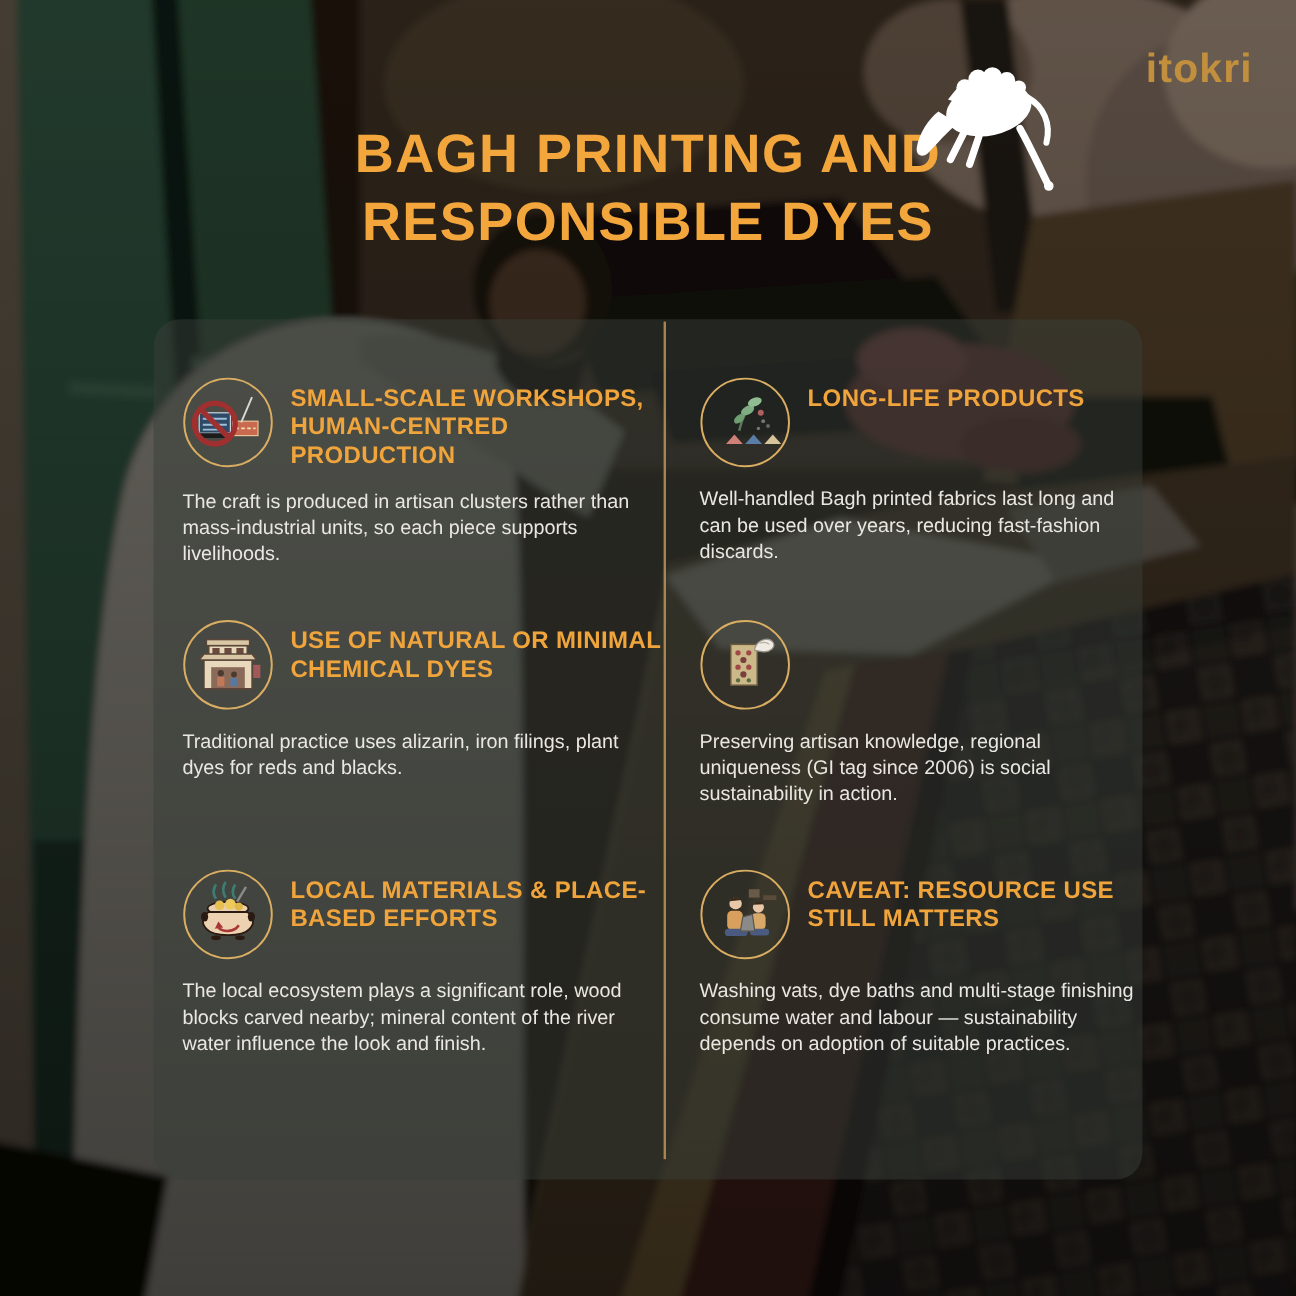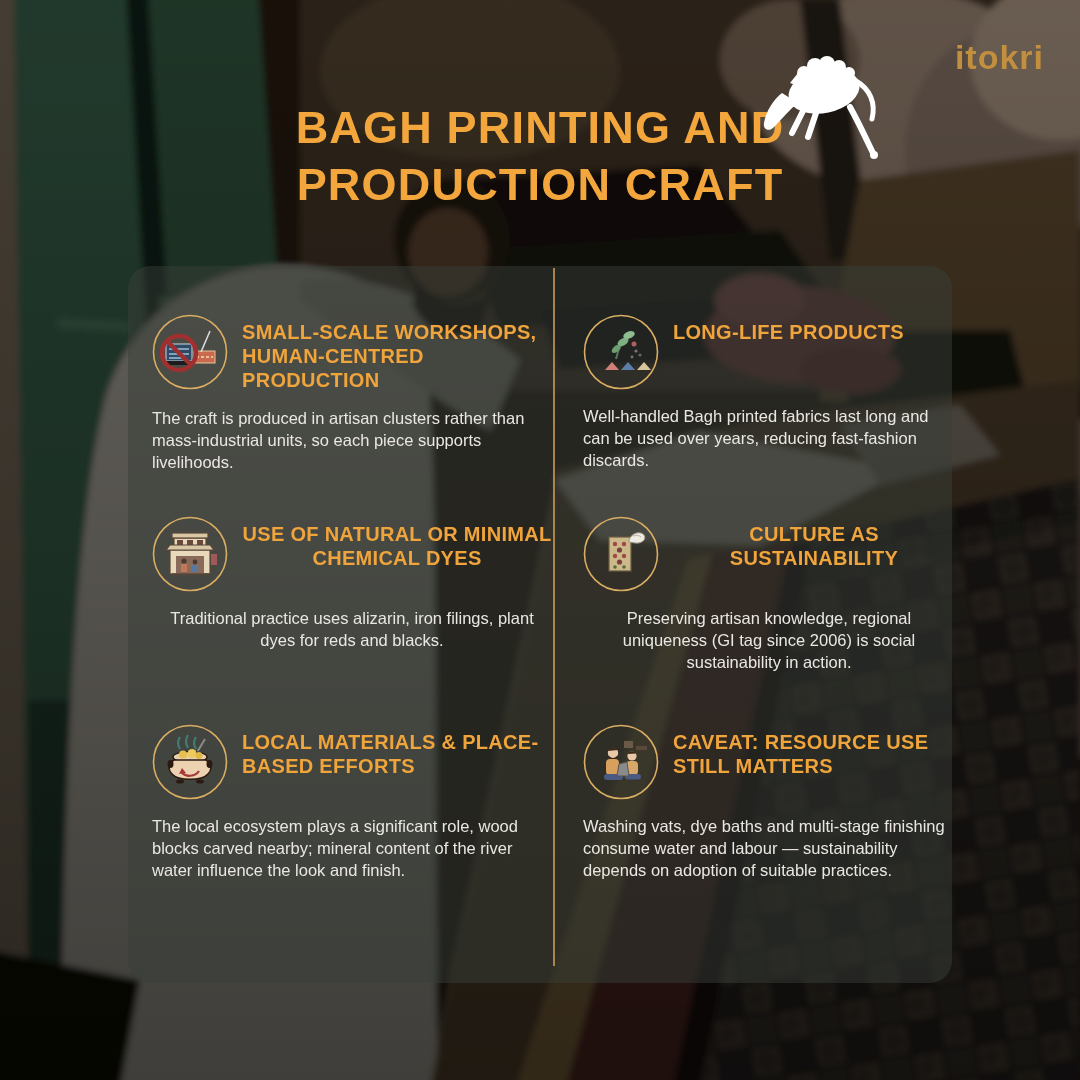--- a/index.html
+++ b/index.html
@@ -19,21 +19,21 @@
   
   #panel{position:absolute;left:128px;top:266px;width:824px;height:717px;
          background:rgba(56,62,56,0.50);border-radius:22px;z-index:2;}
   #divider{position:absolute;left:553px;top:268px;width:2px;height:698px;
            background:#BF9555;opacity:.85;z-index:3;}
 
   
   .section{position:absolute;z-index:4;}
   .sec-left{left:152px;width:400px;}
   .sec-right{left:583px;width:372px;}
-  .row1{top:314px;} .row2{top:516px;text-align:center;} .row3{top:724px;}
+  .row1{top:314px;} .row2{top:516px;} .row3{top:724px;}
   .section-head{display:flex;gap:14px;align-items:flex-start;}
   .icon-circle{width:76px;height:76px;flex:0 0 auto;}
   .section h3{margin:6px 0 0;font-size:20px;font-weight:800;color:#F0A43C;
               letter-spacing:.3px;line-height:1.2;text-transform:uppercase;}
   .section p{margin:16px 0 0;font-size:16.5px;line-height:1.33;color:#EAE7E2;}
 </style>
 </head>
 <body>
 
 <div id="page">
@@ -128,21 +128,21 @@
     <g stroke="#ffffff" fill="none" stroke-linecap="round">
       <path d="M52,60 L40,84" stroke-width="6"></path>
       <path d="M64,64 L56,88" stroke-width="6"></path>
       <path d="M98,58 C108,76 114,90 121,104" stroke-width="6"></path>
       <path d="M104,32 C118,40 124,54 120,70" stroke-width="5"></path>
     </g>
   </svg>
 
   <div id="title">
     <div>BAGH PRINTING AND</div>
-    <div>PRODUCTION CRAFT</div>
+    <div>RESPONSIBLE DYES</div>
   </div>
 
   <div id="panel"></div>
   <div id="divider"></div>
 
   <div class="section sec-left row1">
     <div class="section-head">
       <svg class="icon-circle" viewBox="0 0 76 76">
         <circle cx="38" cy="38" r="36.5" fill="none" stroke="#D9AD62" stroke-width="1.6"></circle>
         <rect x="14" y="30" width="26" height="17" fill="#2e4a66" stroke="#cfd6de" stroke-width="1"></rect>
@@ -213,21 +213,20 @@
           <circle cx="41" cy="28" r="2.2" fill="#a04848"></circle>
         <circle cx="36.5" cy="34" r="2.6" fill="#7a4040"></circle>
         <circle cx="32" cy="40" r="2.2" fill="#a04848"></circle>
           <circle cx="41" cy="40" r="2.2" fill="#a04848"></circle>
         <circle cx="36.5" cy="46" r="2.6" fill="#7a4040"></circle>
         <circle cx="32" cy="51" r="1.8" fill="#5a6a40"></circle>
           <circle cx="41" cy="51" r="1.8" fill="#5a6a40"></circle>
         <path d="M46,24 C49,16 58,15 61,19 C64,23 59,28 52,27 L46,26 Z" fill="#efeae2" stroke="#9a9288" stroke-width="1"></path>
         <path d="M50,20 C53,19 56,19 58,21" stroke="#b8b0a4" stroke-width="1" fill="none"></path>
       </svg>
-      <h3>CULTURE AS SUSTAINABILITY</h3>
     </div>
     <p>Preserving artisan knowledge, regional uniqueness (GI tag since 2006) is social sustainability in action.</p>
   </div>
 
   <div class="section sec-right row3">
     <div class="section-head">
       <svg class="icon-circle" viewBox="0 0 76 76">
         <circle cx="38" cy="38" r="36.5" fill="none" stroke="#D9AD62" stroke-width="1.6"></circle>
         <rect x="41" y="17" width="9" height="7" fill="#6a5a48"></rect>
         <rect x="53" y="22" width="11" height="4" fill="#5a4a3a"></rect>

